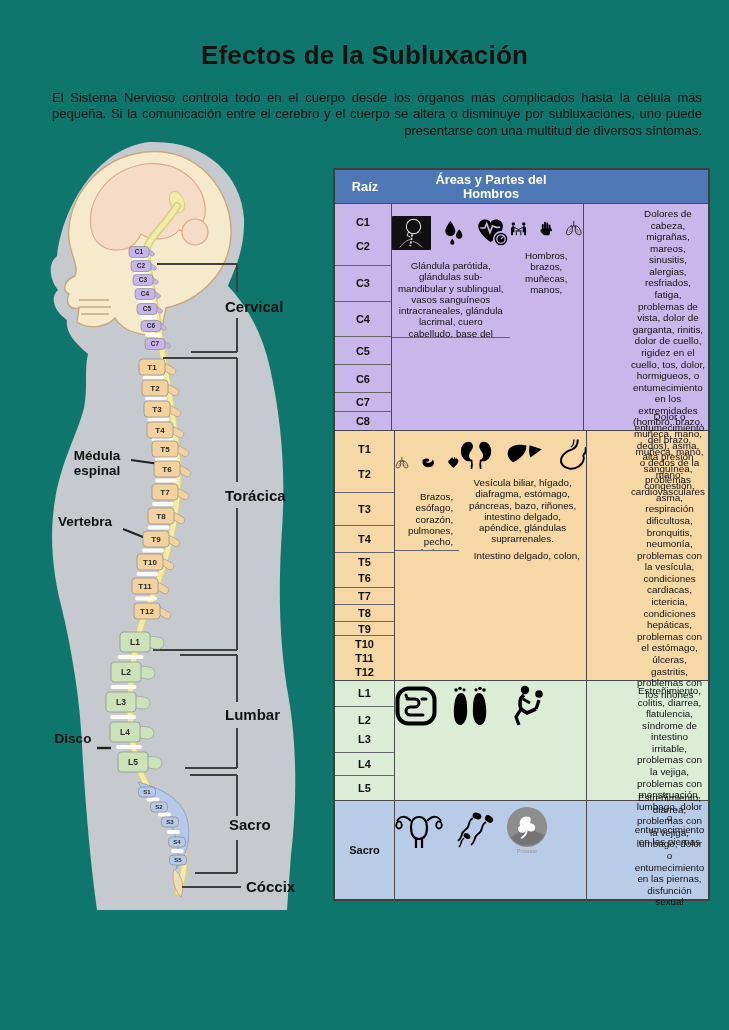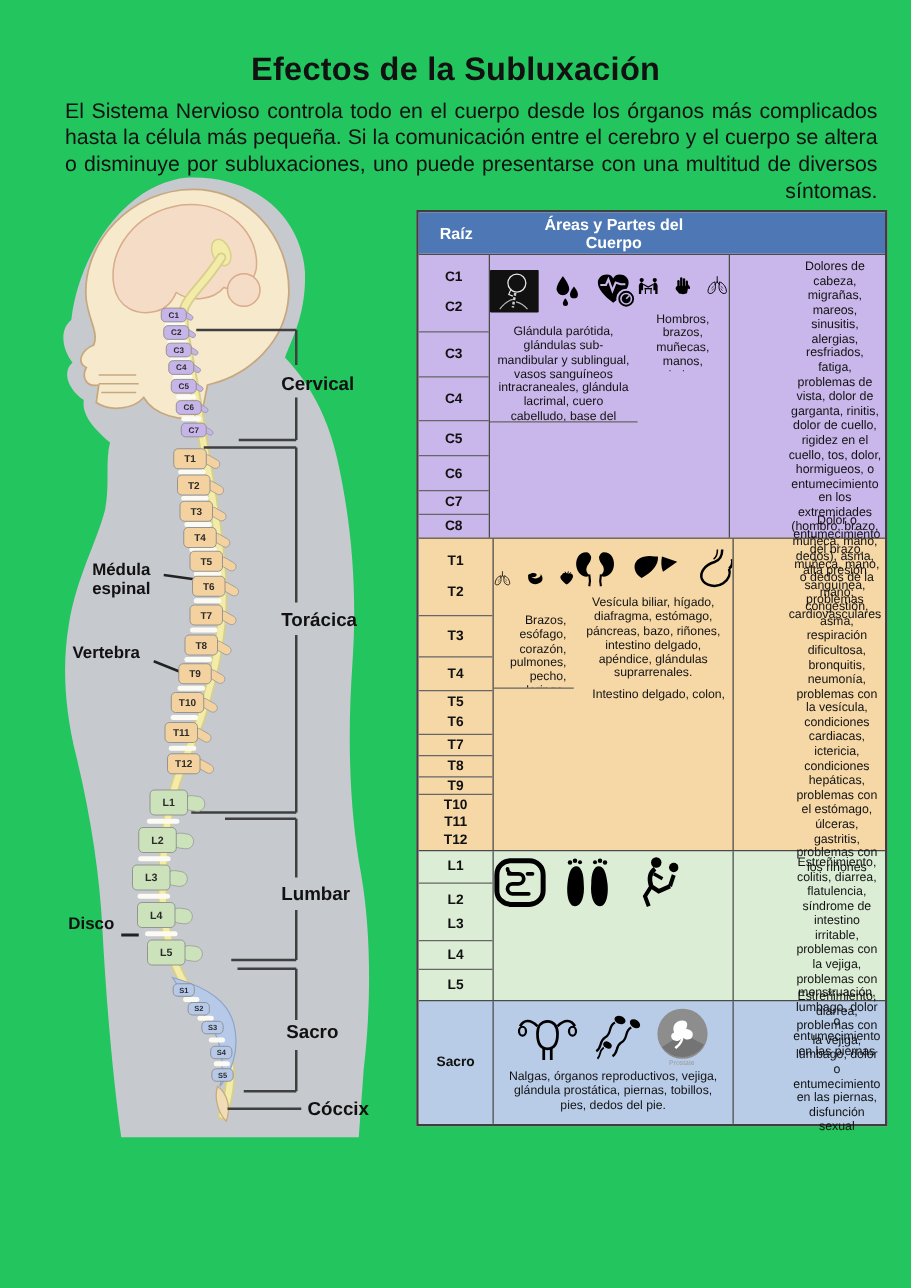--- a/index.html
+++ b/index.html
@@ -1,21 +1,21 @@
 <!DOCTYPE html>
 <html><head>
 <meta charset="utf-8">
 <style>
   html,body{margin:0;padding:0;background:#fff;}
-  .page{position:relative;width:729px;height:1030px;background:#22c55e;overflow:hidden;
+  .page{position:relative;width:729px;height:1030px;background:#0f766e;overflow:hidden;
         font-family:"Liberation Sans",sans-serif;color:#111;}
   svg{font-family:"Liberation Sans",sans-serif;}
   .title{position:absolute;top:40px;left:0;width:100%;text-align:center;
          font-size:26px;font-weight:bold;letter-spacing:.2px;}
-  .intro{position:absolute;top:78px;left:52px;width:650px;font-size:17px;line-height:1.26;
+  .intro{position:absolute;top:90px;left:52px;width:650px;font-size:13px;line-height:1.26;
          text-align:justify;text-align-last:right;}
   
   .table{position:absolute;left:333px;top:168px;width:377px;border:2px solid #3f3f3f;
          box-sizing:border-box;background:#fff;}
   .thead{display:flex;height:33px;background:#4d78b5;color:#fff;font-weight:bold;}
   .th{display:flex;align-items:center;justify-content:center;text-align:center;
       font-size:12.8px;line-height:1.08;box-sizing:border-box;}
   .w1{width:60px}.w2{width:192px}.w3{flex:1}
   .sec{display:flex;border-top:1.5px solid #4a4a4a;box-sizing:border-box;}
   .sec.cervical{background:#c9b6ea;}
@@ -203,21 +203,21 @@
       <text x="135" y="684.16" text-anchor="middle" font-size="6" font-weight="bold" fill="#2b2b2b">S3</text>
       <rect x="133.5" y="697" width="17" height="10" rx="3.5" fill="#b6c9e8" stroke="#8b8b8b" stroke-width="0.7"></rect>
       <text x="142" y="704.16" text-anchor="middle" font-size="6" font-weight="bold" fill="#2b2b2b">S4</text>
       <rect x="134.5" y="715" width="17" height="10" rx="3.5" fill="#b6c9e8" stroke="#8b8b8b" stroke-width="0.7"></rect>
       <text x="143" y="722.16" text-anchor="middle" font-size="6" font-weight="bold" fill="#2b2b2b">S5</text>
     </svg>
 
   <div class="table">
     <div class="thead">
       <div class="th w1">Raíz</div>
-      <div class="th w2" style="padding:0 26px;">Áreas y Partes del Cuerpo</div>
+      <div class="th w2" style="padding:0 26px;">Áreas y Partes del Hombros</div>
     </div>
 
     <div class="sec cervical" style="height:227px;">
       <div class="labels">
         <div class="lc multi" style="height:62px;">
           <span>C1</span>
           <span>C2</span>
         </div>
         <div class="lc" style="height:36px;">C3</div>
         <div class="lc" style="height:36px;">C4</div>
@@ -422,21 +422,20 @@
             <div class="prostate-wrap">
               <svg width="44" height="44" viewBox="0 0 46 46">
                 <circle cx="23" cy="23" r="21" fill="#8d8d8d"></circle>
                 <path d="M6 34 A21 21 0 0 0 41 32 L23 23 Z" fill="#747474"></path>
                 <path d="M23 12 C 17 12 14 17 16 22 C 12 23 13 29 18 29 C 21 29 22 27 23 25 C 24 28 29 29 31 26 C 33 22 30 19 26 19 C 28 15 27 12 23 12 Z" fill="#fff"></path>
                 <path d="M23 25 C 23 31 19 33 17 35" stroke="#fff" stroke-width="2" fill="none"></path>
               </svg>
               <div class="prostate-caption">Prostate</div>
             </div>
           </div>
-          <div class="btxt">Nalgas, órganos reproductivos, vejiga, glándula prostática, piernas, tobillos, pies, dedos del pie.</div>
         </div>
       </div>
       <div class="symcol midalign">
         <div class="symtxt">Estreñimiento, diarrea, problemas con la vejiga, lumbago, dolor o entumecimiento en las piernas, disfunción sexual</div>
       </div>
     </div>
   </div>
 </div>
 
 </body></html>

